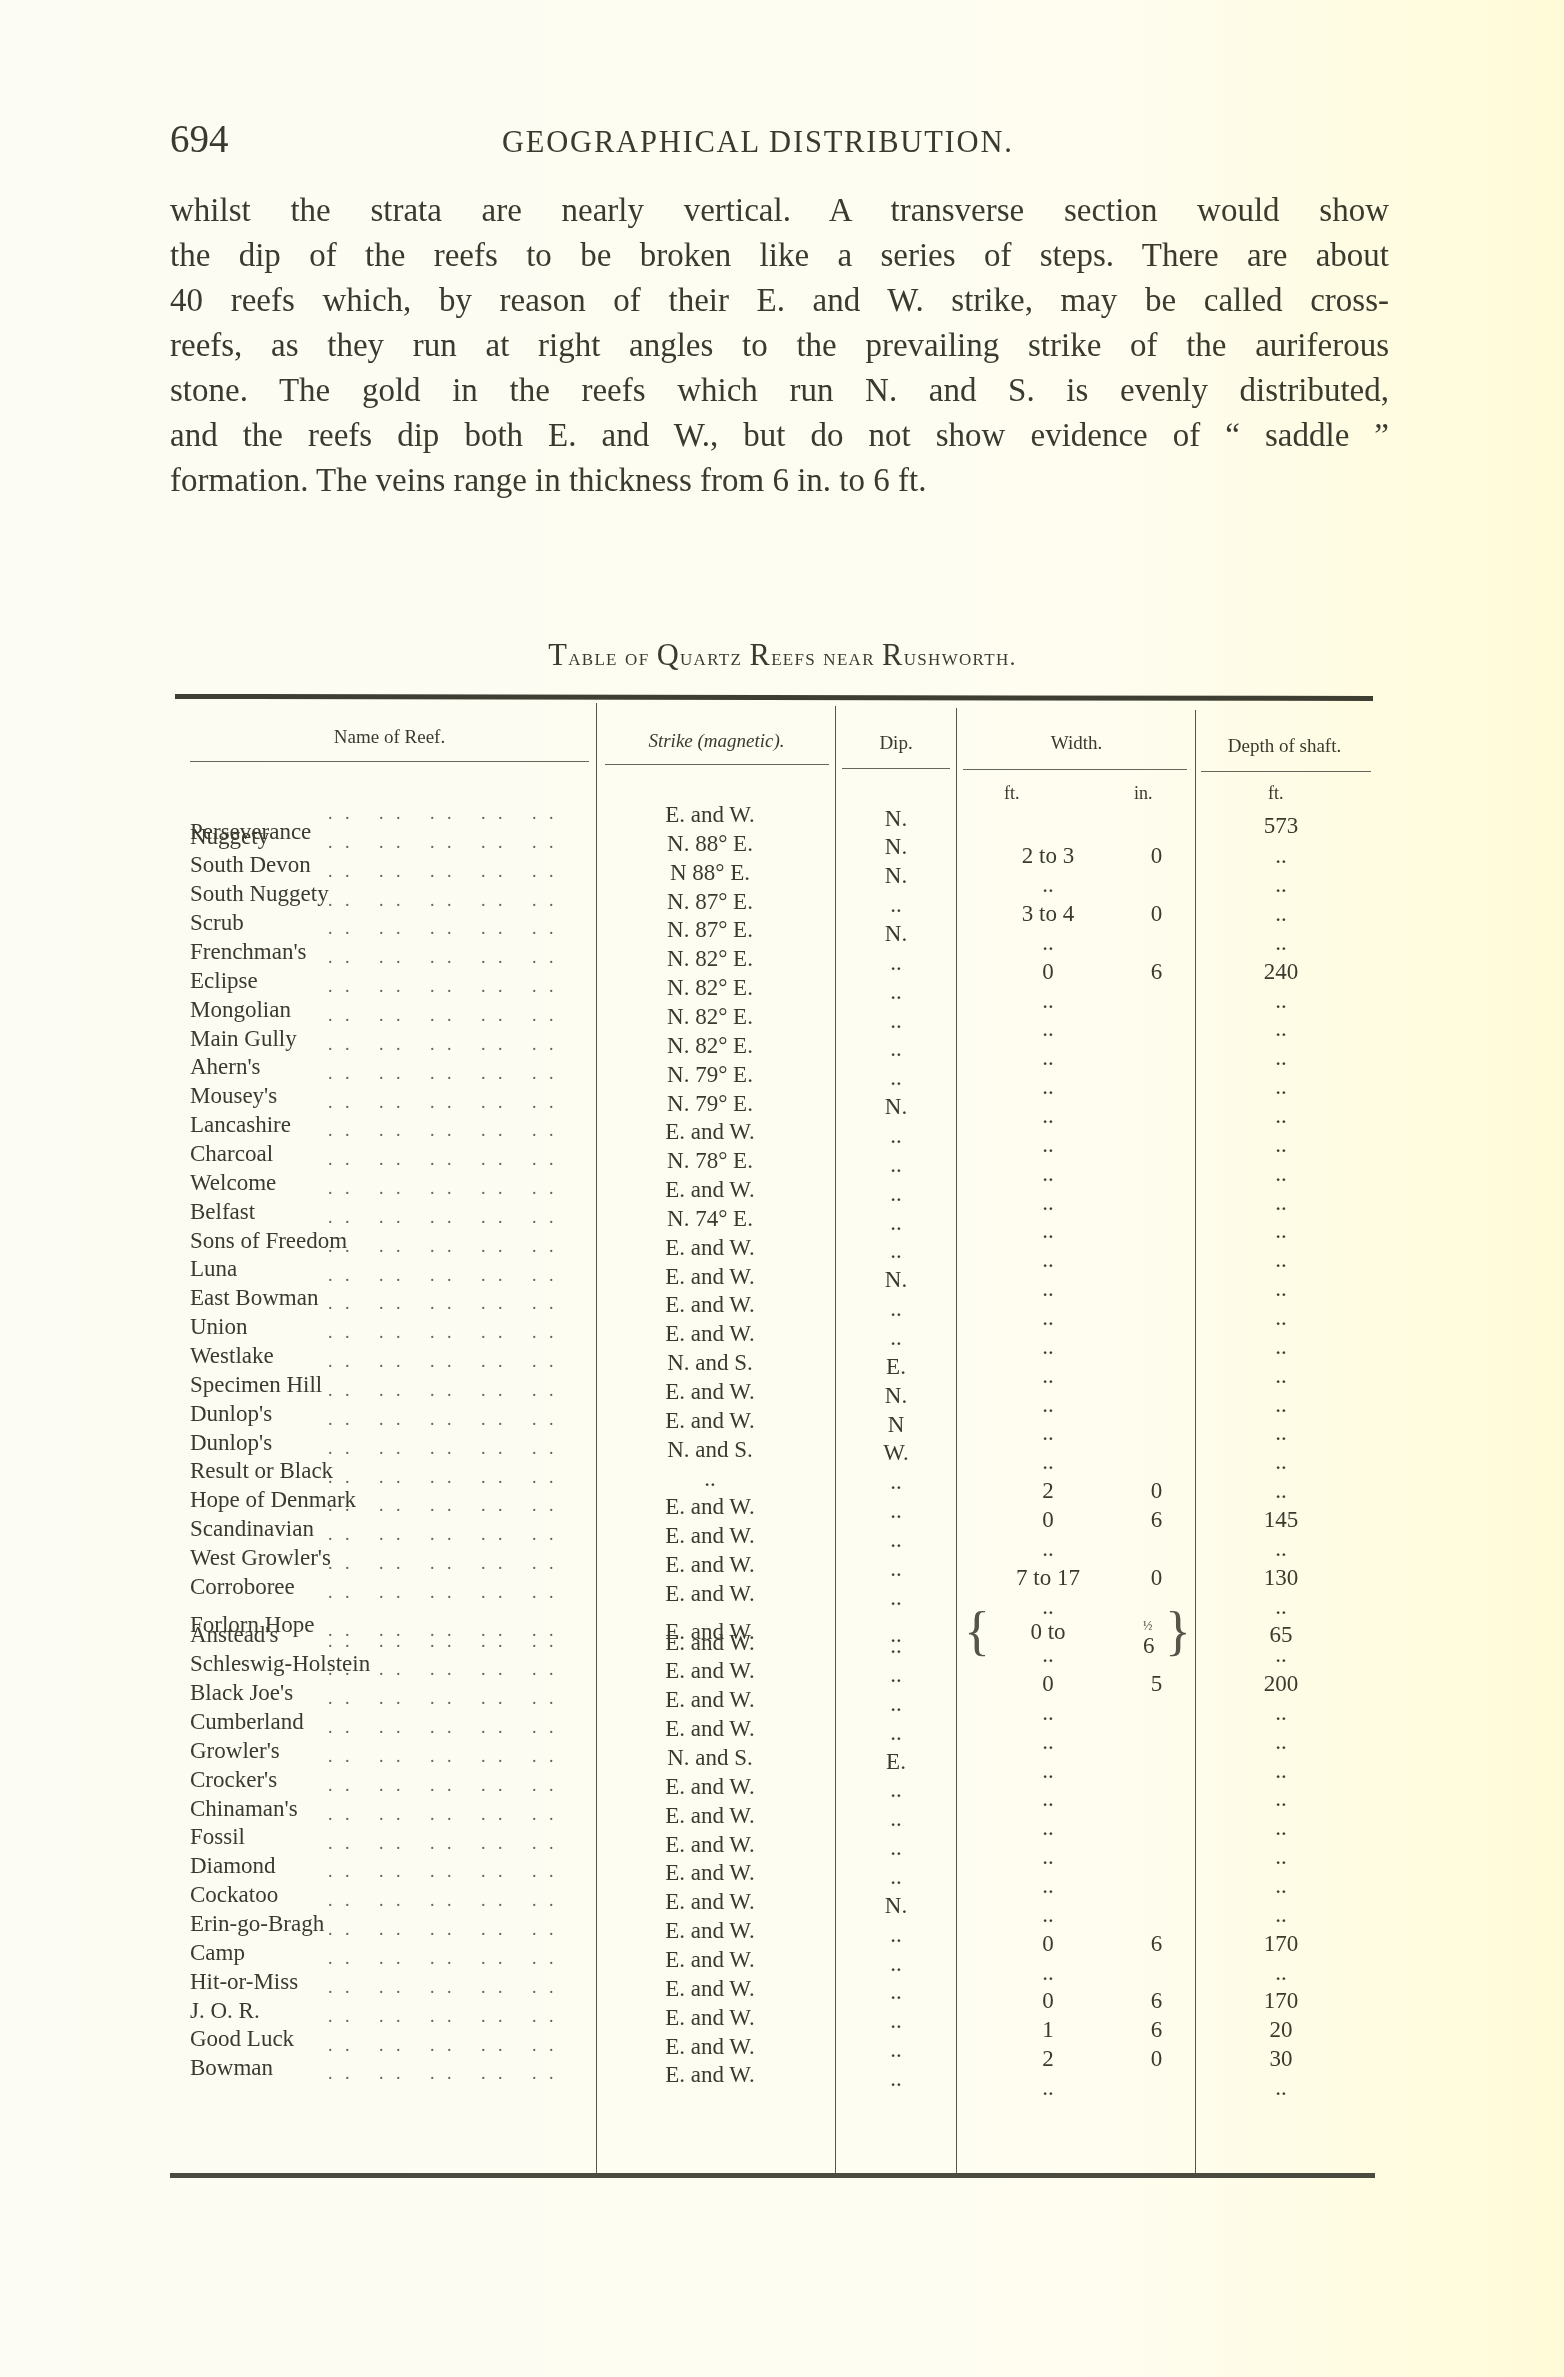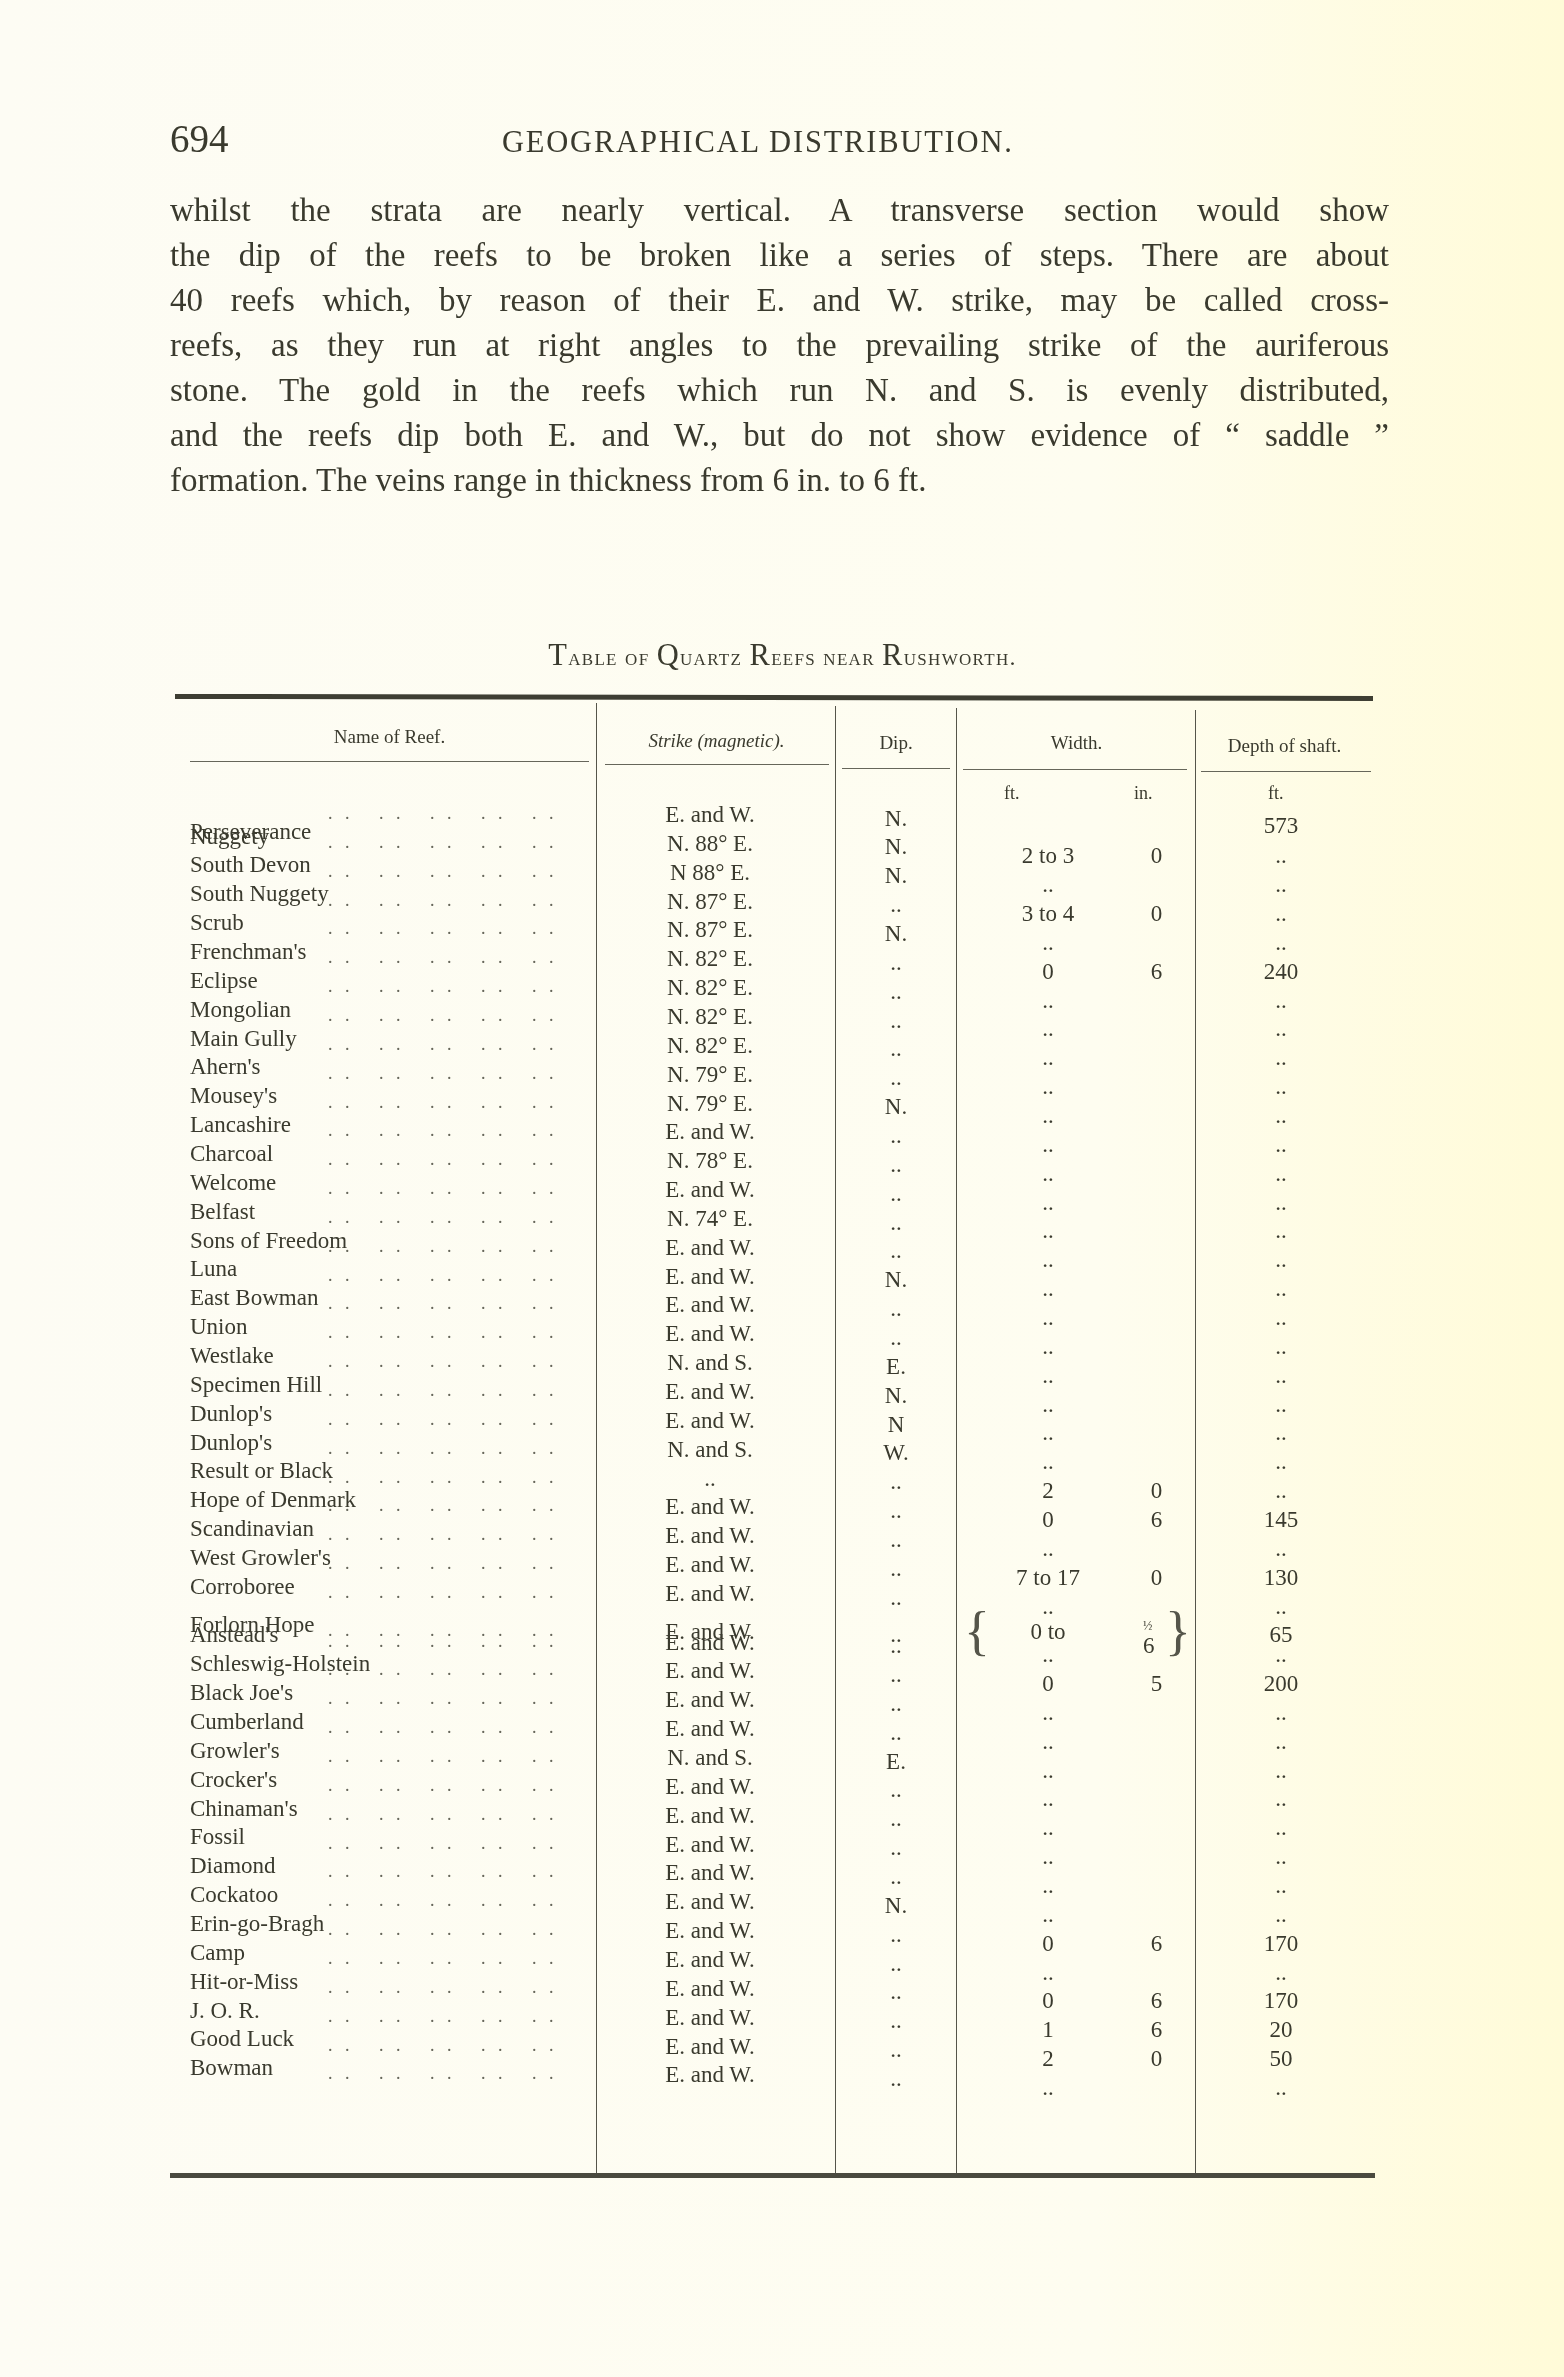--- a/index.html
+++ b/index.html
@@ -347,21 +347,21 @@
     <div class="abs cell dip" style="top: 2009px;">..</div>
     <div class="abs cell wft" style="top: 2018px;">1</div>
     <div class="abs cell win" style="top: 2018px;">6</div>
     <div class="abs cell depth" style="top: 2018px;">20</div>
     <div class="abs cell name" style="top: 2027px;">Good Luck</div>
     <div class="leaders" style="top: 2035px;">.. .. .. .. ..</div>
     <div class="abs cell strike" style="top: 2035px;">E. and W.</div>
     <div class="abs cell dip" style="top: 2038px;">..</div>
     <div class="abs cell wft" style="top: 2047px;">2</div>
     <div class="abs cell win" style="top: 2047px;">0</div>
-    <div class="abs cell depth" style="top: 2047px;">50</div>
+    <div class="abs cell depth" style="top: 2047px;">30</div>
     <div class="abs cell name" style="top: 2056px;">Bowman</div>
     <div class="leaders" style="top: 2063px;">.. .. .. .. ..</div>
     <div class="abs cell strike" style="top: 2063px;">E. and W.</div>
     <div class="abs cell dip" style="top: 2067px;">..</div>
     <div class="abs cell wft" style="top: 2076px;">..</div>
     <div class="abs cell depth" style="top: 2076px;">..</div>
   </div>
 
 
 </body></html>

